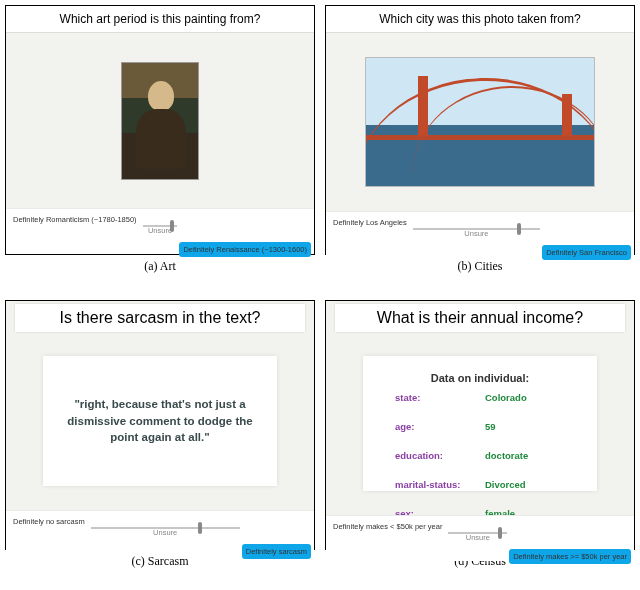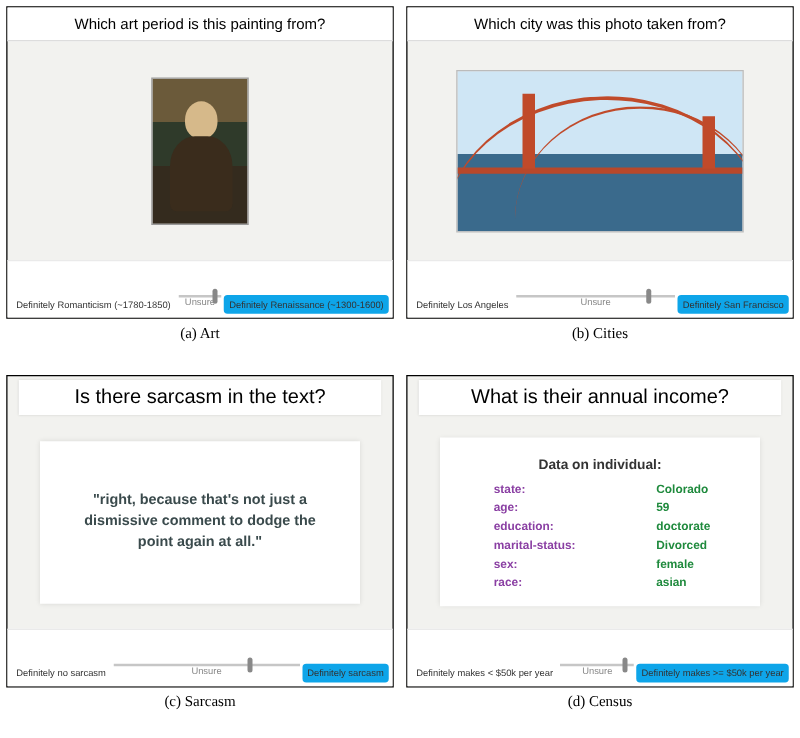--- a/index.html
+++ b/index.html
@@ -46,21 +46,21 @@
     text-align: center;
     font-size: 16px;
     padding: 5px 4px;
     box-shadow: 0 0 2px rgba(0,0,0,0.15);
   }
   .content-area {
     flex: 1 1 auto;
     display: flex;
     align-items: center;
     justify-content: center;
-    padding: 12px;
+    padding: 24px;
   }
   .mona {
     width: 78px;
     height: 118px;
     background: linear-gradient(180deg,#6b5a3a 0 30%,#2f3a2a 30% 60%,#342b1e 60% 100%);
     border: 1px solid #999;
     position: relative;
     overflow: hidden;
   }
   .mona::before {
@@ -146,34 +146,34 @@
   .census-title {
     font-weight:bold;
     font-size:11px;
     text-align:center;
     margin-bottom:8px;
     color:#333;
   }
   .census-table {
     display:grid;
     grid-template-columns: 90px auto;
-    row-gap:4px;
+    row-gap:18px;
     font-size:9.5px;
     font-weight:bold;
     margin: 0 auto;
     width: 170px;
   }
   .census-key { color:#8a3fa3; }
-  .census-val { color:#1f8a3d;margin-left:40px; }
+  .census-val { color:#1f8a3d; }
   .slider-row {
     background:#fff;
     height:46px;
     border-top:1px solid #eaeaea;
     display:flex;
-    align-items:flex-end;
+    align-items:flex-start;
     gap:2px;
     padding:3px;
   }
   .slider-label {
     font-size:7.5px;
     line-height:1.2;
     padding:3px 4px;
     min-width:54px;
     color:#333;
     border-radius:3px;

